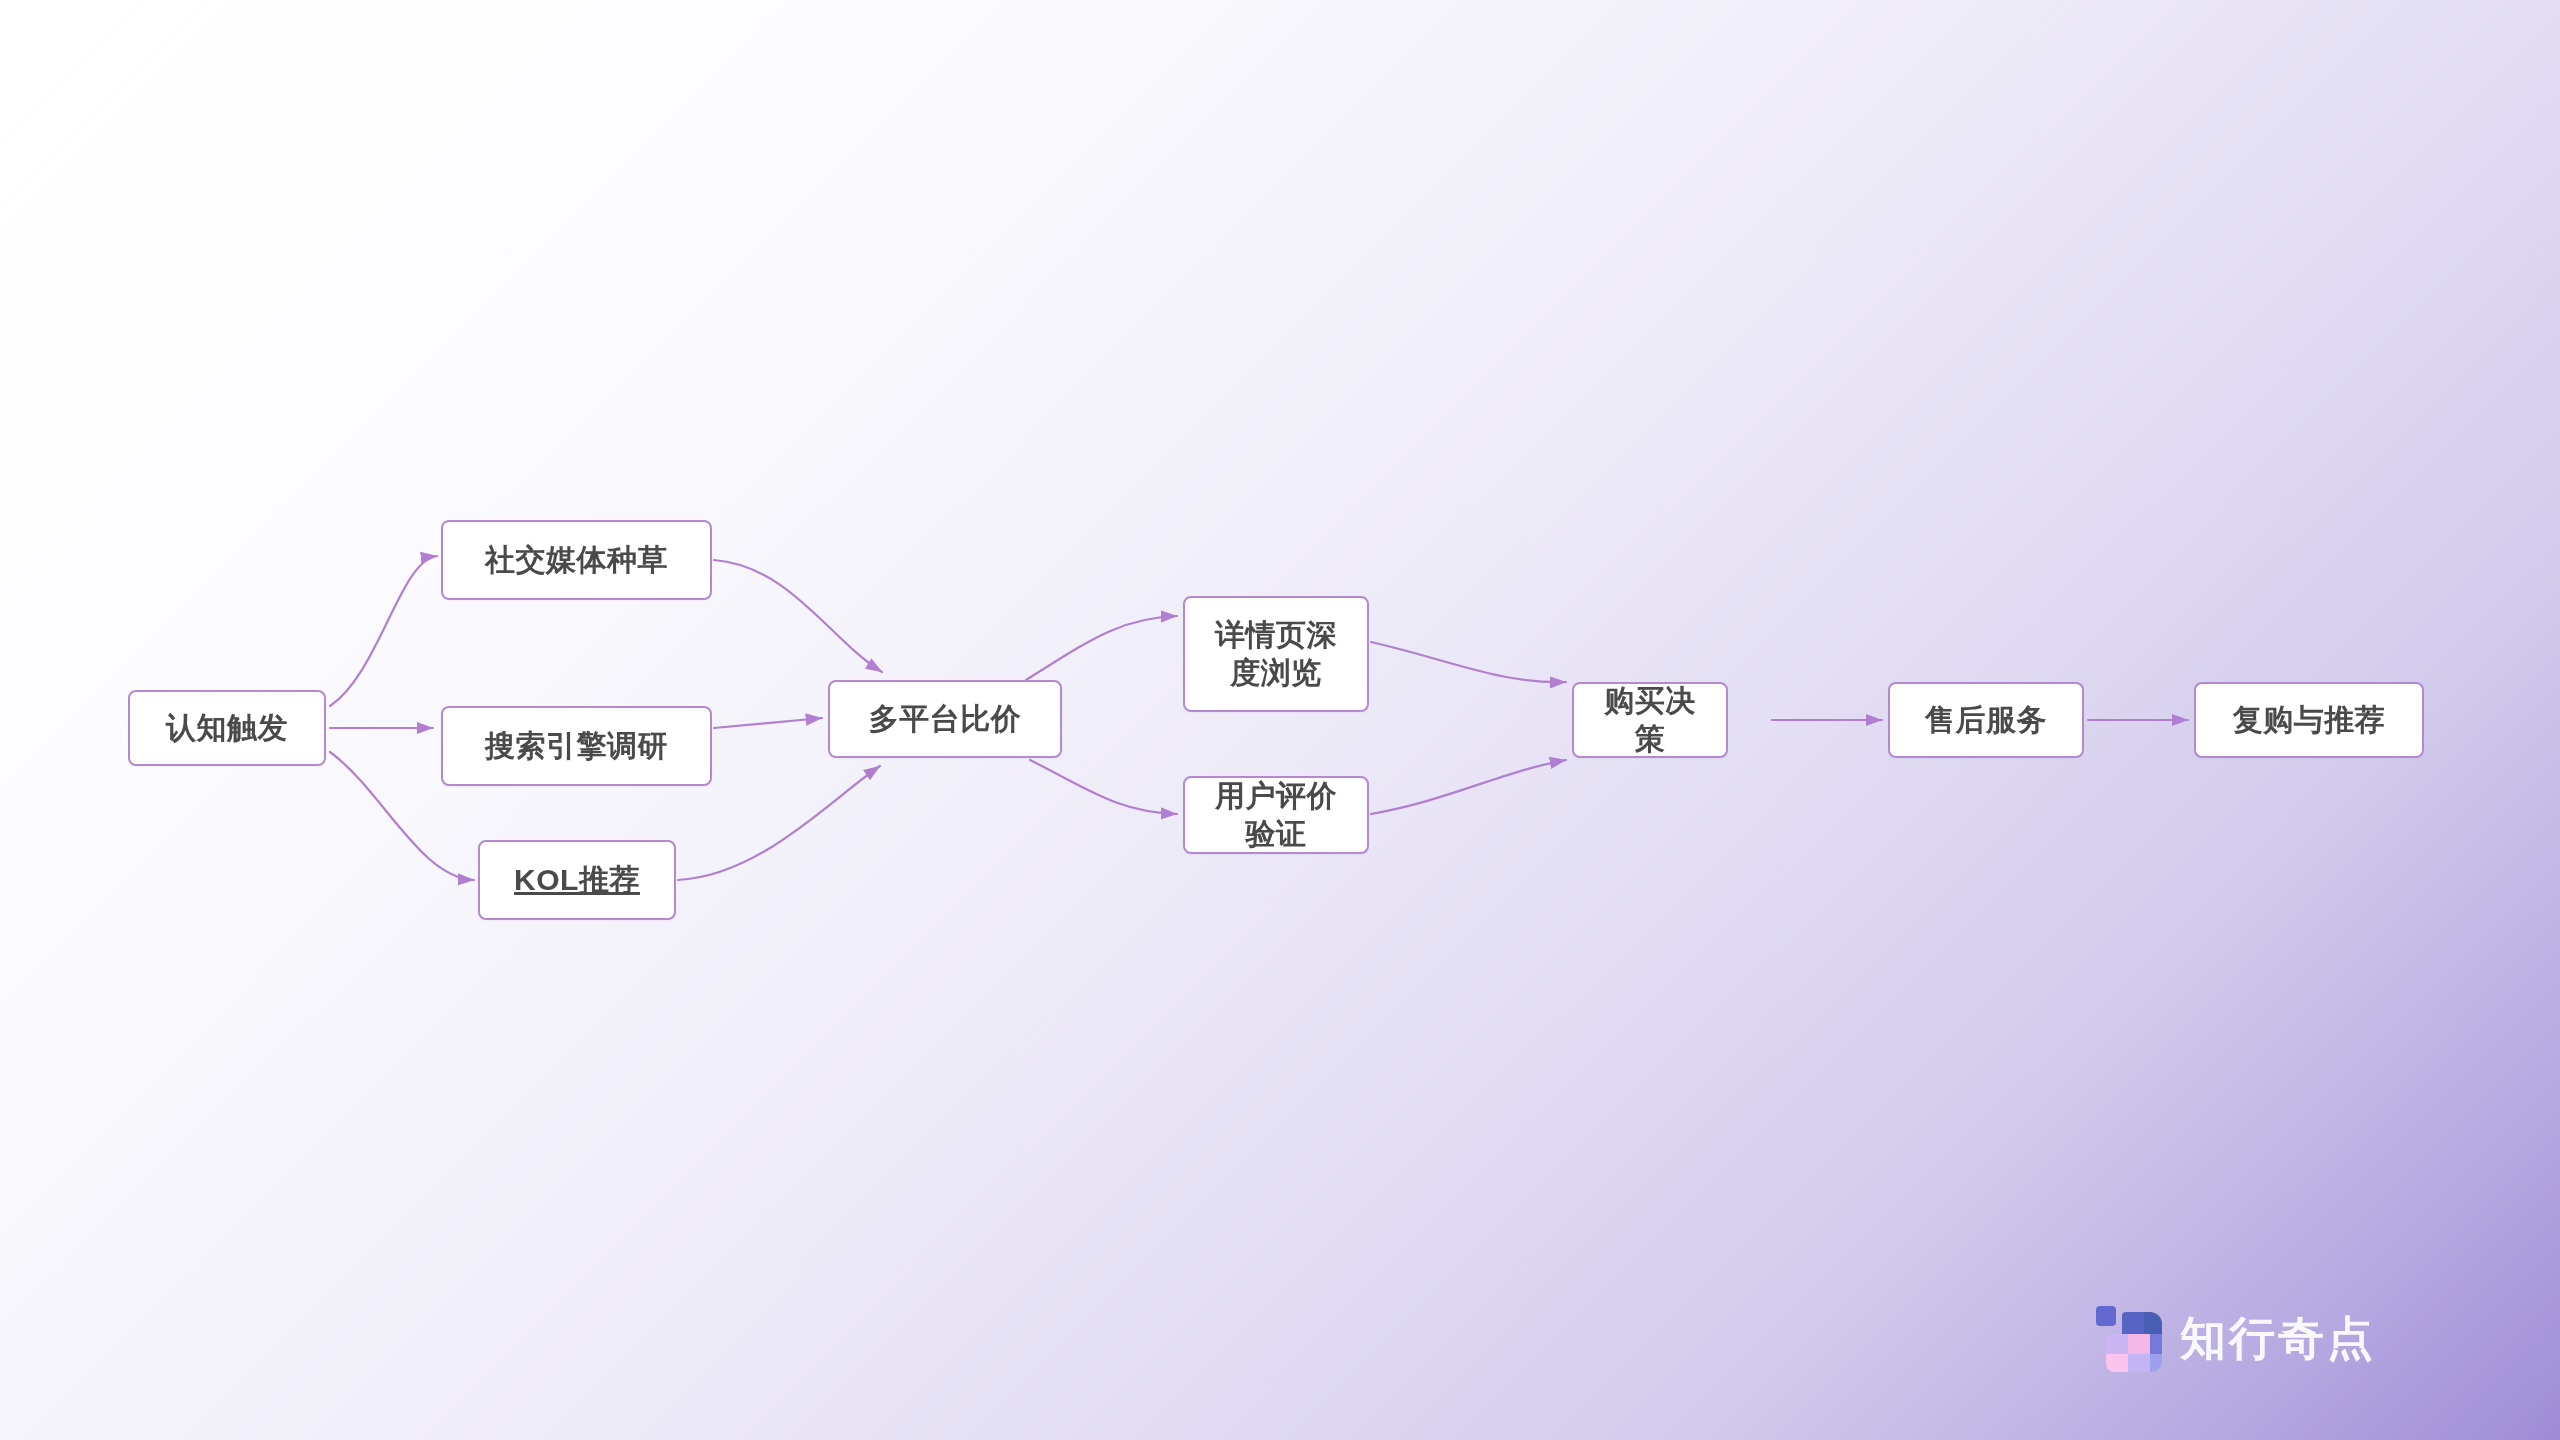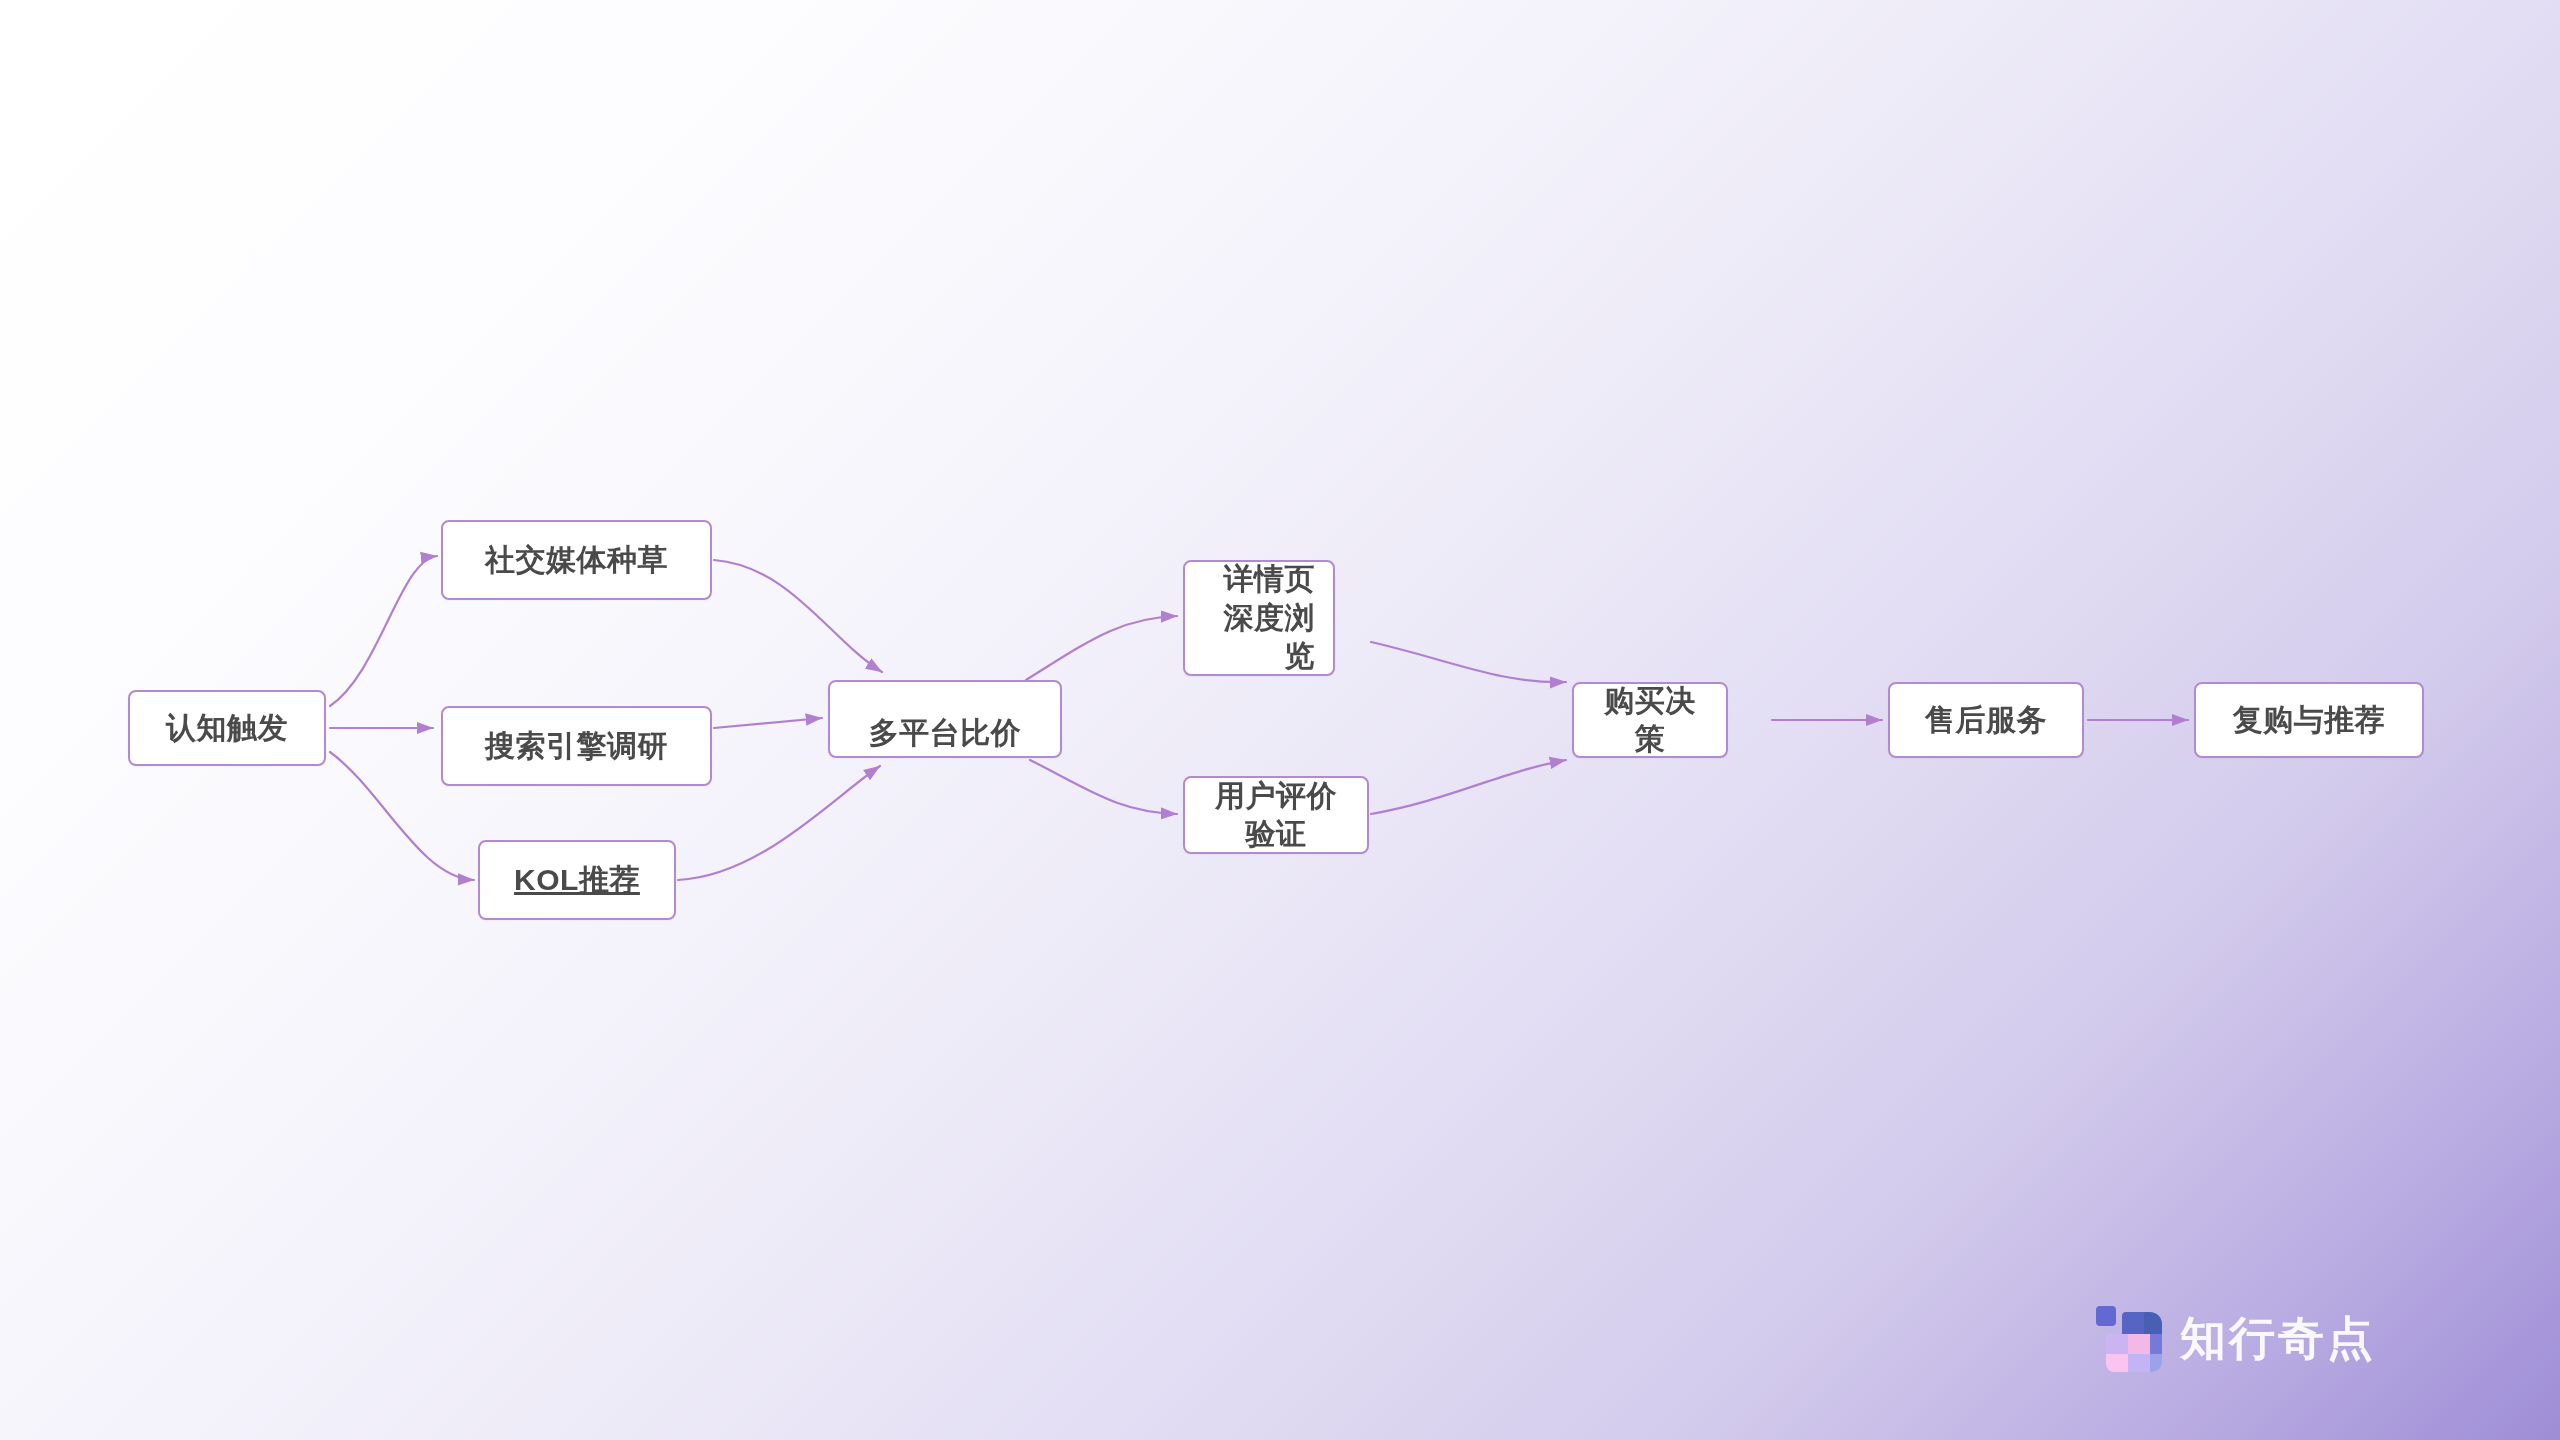--- a/index.html
+++ b/index.html
@@ -109,24 +109,24 @@
       </div>
       <div class="node" style="left: 441px; top: 520px; width: 271px; height: 80px;">
         <span class="node-label">社交媒体种草</span>
       </div>
       <div class="node" style="left: 441px; top: 688px; width: 271px; height: 80px; margin-top: 18px;">
         <span class="node-label">搜索引擎调研</span>
       </div>
       <div class="node" style="left: 478px; top: 840px; width: 198px; height: 80px; text-decoration: underline;">
         <span class="node-label">KOL推荐</span>
       </div>
-      <div class="node" style="left: 828px; top: 680px; width: 234px; height: 78px; align-items: flex-end;">
+      <div class="node" style="left: 828px; top: 680px; width: 234px; height: 78px;">
         <span class="node-label">多平台比价</span>
       </div>
-      <div class="node" style="left: 1183px; top: 560px; width: 152px; height: 116px; text-align: right;">
+      <div class="node" style="left: 1183px; top: 596px; width: 186px; height: 116px;">
         <span class="node-label">详情页深度浏览</span>
       </div>
       <div class="node" style="left: 1183px; top: 776px; width: 186px; height: 78px;">
         <span class="node-label">用户评价验证</span>
       </div>
       <div class="node" style="left: 1572px; top: 682px; width: 156px; height: 76px;">
         <span class="node-label">购买决策</span>
       </div>
       <div class="node" style="left: 1888px; top: 682px; width: 196px; height: 76px;">
         <span class="node-label">售后服务</span>

